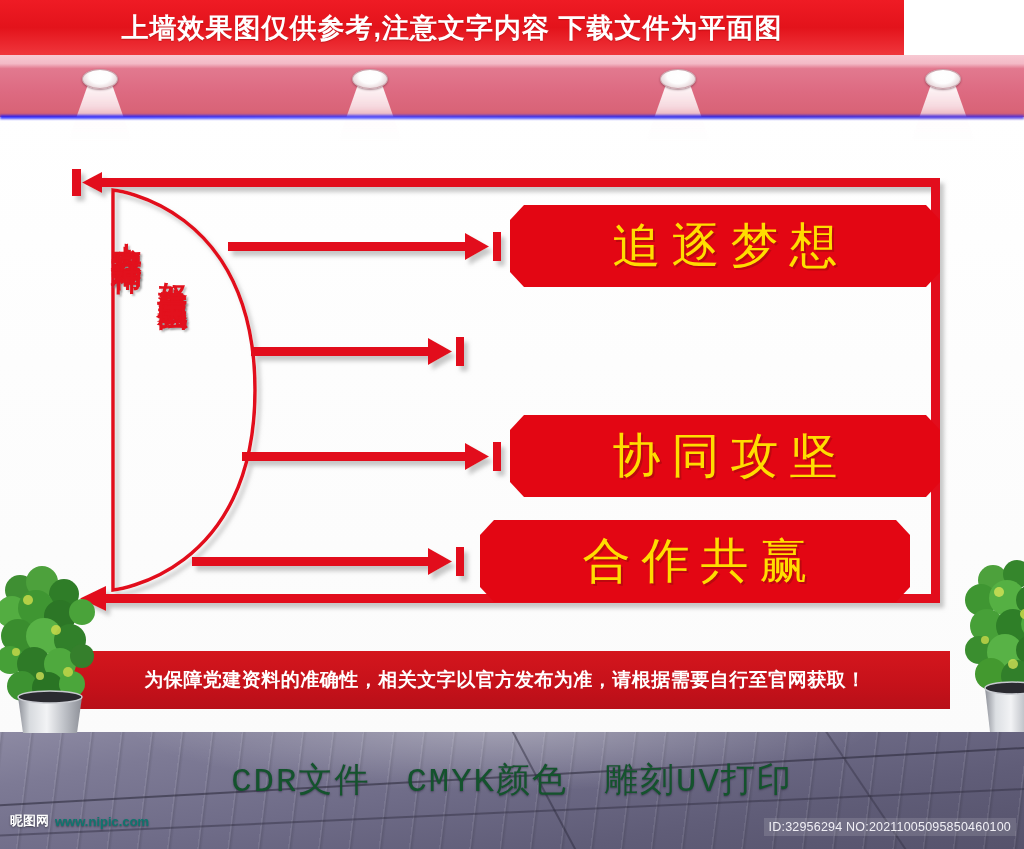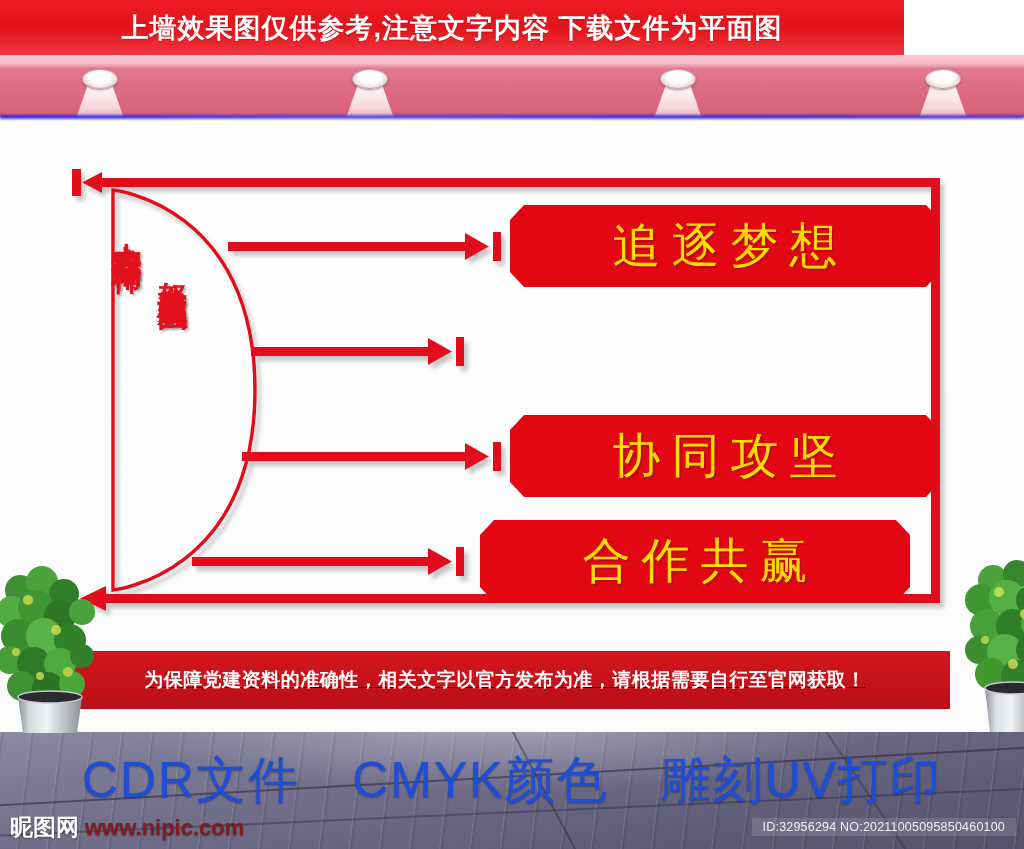--- a/index.html
+++ b/index.html
@@ -118,60 +118,59 @@
   #slogan-1{ left:400px; top:140px; }
   #slogan-2{ left:430px; top:245px; }
   #slogan-3{ left:400px; top:350px; }
 
   
   #bottom-notice{
     position:absolute; left:60px; top:651px; width:890px; height:58px;
     background:linear-gradient(180deg,#d4161d 0%,#c5111a 60%,#b80f18 100%);
     display:flex; align-items:center; justify-content:center;
     z-index:30;
-    text-decoration:underline;
   }
   #bottom-notice .txt{
     color:#ffffff; font-size:19px; font-weight:bold; white-space:nowrap;
     letter-spacing:.5px;
   }
 
   
   .plant{ position:absolute; z-index:34; }
   #plant-left{ left:-2px; top:560px; width:104px; height:175px; }
   #plant-right{ left:963px; top:552px; width:92px; height:183px; }
   .plant svg{ display:block; }
 
   
   #footer-text{
     position:absolute; left:0; top:750px; width:1024px; height:60px;
     display:flex; align-items:center; justify-content:center; z-index:36;
   }
   #footer-text .txt{
-    color:#1d4ed8; font-size:50px; letter-spacing:2px; white-space:nowrap;
-    font-family:Liberation Sans, sans-serif;
+    color:#14532d; font-size:34px; letter-spacing:2px; white-space:nowrap;
+    font-family:Liberation Mono, monospace;
     text-shadow:0 1px 2px rgba(30,28,45,.5);
   }
   #watermark{
     position:absolute; left:10px; top:812px; z-index:38;
     display:flex; align-items:center; gap:6px;
   }
   #watermark .mark{
-    color:#ffffff; font-size:23px; font-weight:bold;
+    color:#ffffff; font-size:13px; font-weight:bold;
     font-family:"Liberation Serif","DejaVu Serif",serif;
     text-shadow:0 1px 2px rgba(0,0,0,.45);
   }
   #watermark .url{
-    color:#7f1d1d; font-size:22px; font-weight:bold;
+    color:#0f766e; font-size:13px; font-weight:bold;
     text-shadow:0 1px 2px rgba(0,0,0,.45);
   }
   #id-code{
     position:absolute; right:8px; top:818px; z-index:38;
     color:#f0eff5; font-size:12.5px; letter-spacing:.2px;
-    background:rgba(255,255,255,.13); padding:2px 11px;
+    background:rgba(255,255,255,.13); padding:2px 5px;
     font-family:"Liberation Sans","DejaVu Sans",sans-serif;
   }
 </style>
 </head>
 <body>
 
 <div id="top-banner">
   <div class="txt">上墙效果图仅供参考,注意文字内容  下载文件为平面图</div>
 </div>
 

